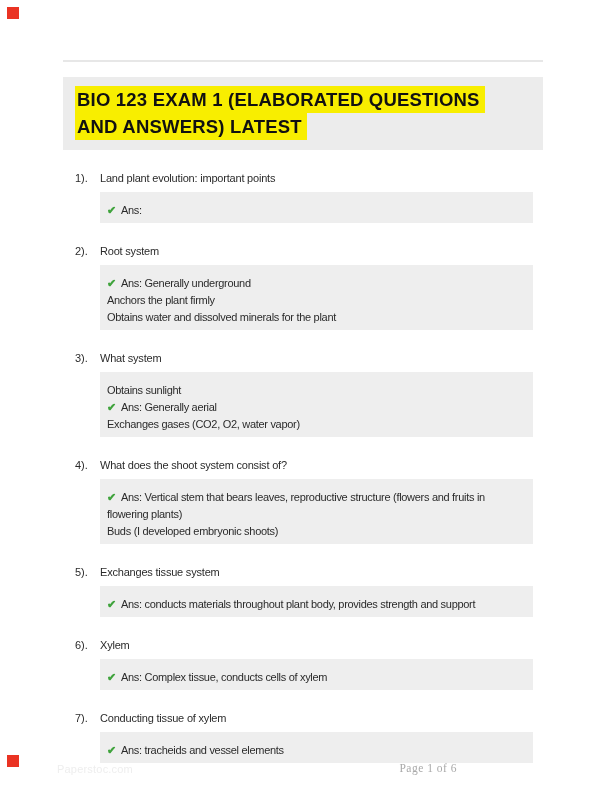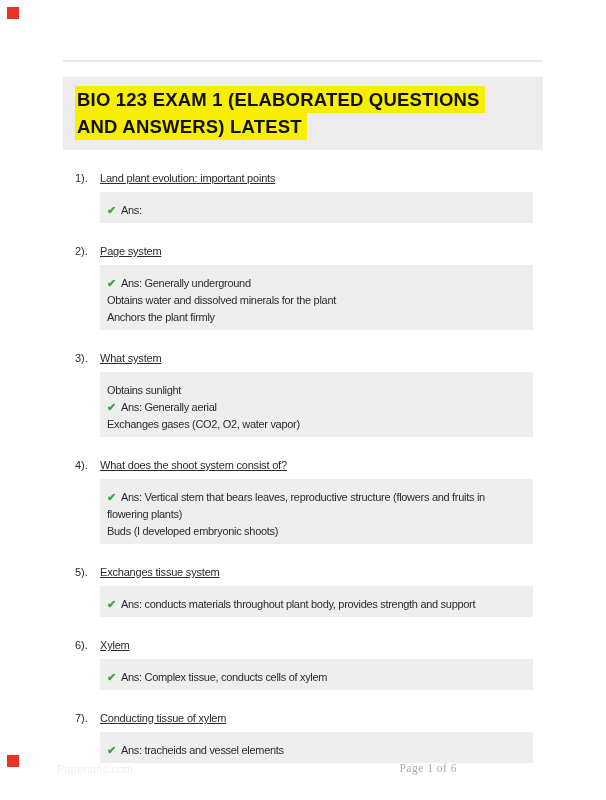--- a/index.html
+++ b/index.html
@@ -43,21 +43,21 @@
   }
 
   .q-list { margin-top: 22px; }
   .q-item { margin-bottom: 22px; }
   .q-row { display: flex; align-items: baseline; margin-bottom: 8px; }
   .q-num {
     width: 25px; margin-left: 12px; flex: none;
     font-size: 11px; color: #2b2b2b;
   }
   .q-text {
-    font-size: 11px; color: #2b2b2b; letter-spacing: -0.2px; text-decoration: underline;
+    font-size: 11px; color: #2b2b2b; letter-spacing: -0.2px;
   }
   .ans-box {
     margin-left: 37px; width: 433px; box-sizing: border-box;
     background: #eeeeee;
     padding: 10px 7px 4px 7px;
   }
   .ans-line {
     font-size: 11px; line-height: 17px; letter-spacing: -0.3px;
     color: #2b2b2b;
   }
@@ -99,26 +99,26 @@
           <span class="q-text">Land plant evolution: important points</span>
         </div>
         <div class="ans-box">
           <div class="ans-line"><span class="check">✔</span><span>Ans:</span></div>
         </div>
       </section>
 
       <section class="q-item">
         <div class="q-row">
           <span class="q-num">2).</span>
-          <span class="q-text">Page system</span>
+          <span class="q-text">Root system</span>
         </div>
         <div class="ans-box">
           <div class="ans-line"><span class="check">✔</span><span>Ans: Generally underground</span></div>
+          <div class="ans-line">Anchors the plant firmly</div>
           <div class="ans-line">Obtains water and dissolved minerals for the plant</div>
-          <div class="ans-line">Anchors the plant firmly</div>
         </div>
       </section>
 
       <section class="q-item">
         <div class="q-row">
           <span class="q-num">3).</span>
           <span class="q-text">What system</span>
         </div>
         <div class="ans-box">
           <div class="ans-line">Obtains sunlight</div>

